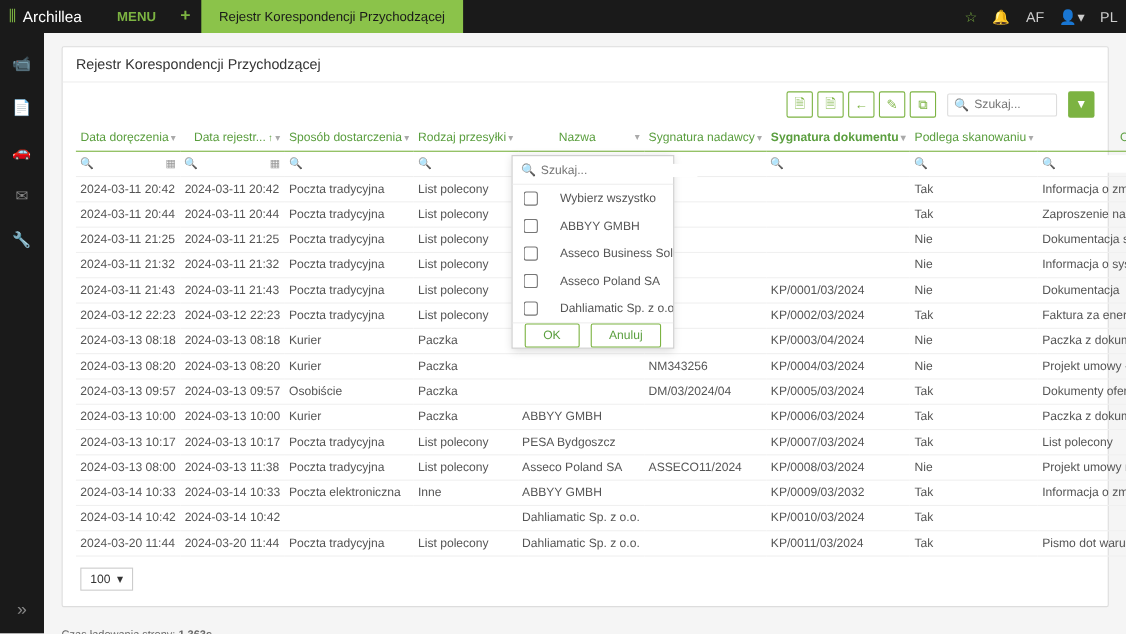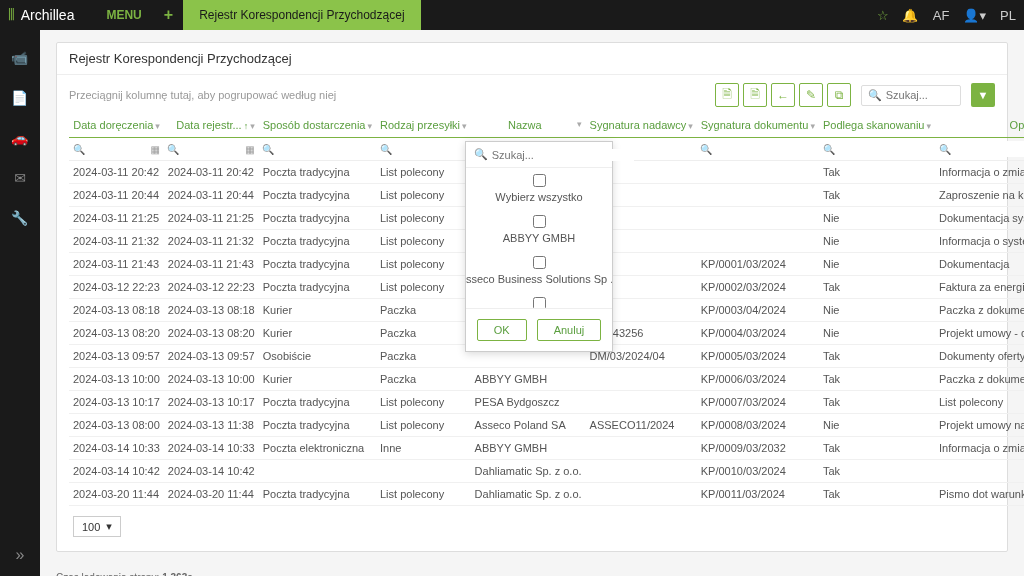--- a/index.html
+++ b/index.html
@@ -50,31 +50,31 @@
 .pager-right .page-input { border: 1px solid #ccc; width: 24px; text-align: center; padding: 2px; }
 .pager-arrow { color: #ccc; cursor: pointer; font-size: 12px; }
 
 .load-time { margin-top: 20px; font-size: 10px; color: #666; }
 .load-time b { font-weight: bold; }
 
 .dropdown-panel { position: absolute; top: 66px; left: 408px; width: 148px; background: #fff; border: 1px solid #ccc; box-shadow: 0 2px 8px rgba(0,0,0,0.15); z-index: 10; }
 .dropdown-search { padding: 6px 8px; border-bottom: 1px solid #eee; display: flex; align-items: center; gap: 4px; }
 .dropdown-search input { border: none; outline: none; font-size: 11px; flex: 1; }
 .dropdown-list { max-height: 140px; overflow: auto; }
-.dropdown-item { padding: 6px 10px; display: flex; align-items: center; gap: 4px; font-size: 11px; color: #555; cursor: pointer; white-space: nowrap; overflow: hidden; text-overflow: ellipsis; flex-direction: column; }
+.dropdown-item { padding: 6px 10px; display: flex; align-items: center; gap: 20px; font-size: 11px; color: #555; cursor: pointer; white-space: nowrap; overflow: hidden; text-overflow: ellipsis; }
 .dropdown-item input[type=checkbox] { cursor: pointer; }
-.dropdown-actions { padding: 10px; display: flex; gap: 10px; justify-content: center; border-top: 1px solid #eee; }
+.dropdown-actions { display: flex; gap: 10px; justify-content: center; border-top: 1px solid #eee; }
 .dropdown-actions button { padding: 4px 16px; border: 1px solid #7cb342; background: #fff; color: #5a9e3e; border-radius: 2px; font-size: 11px; cursor: pointer; }
 
 .col-date { width: 90px; }
 .col-method { width: 105px; }
 .col-type { width: 80px; }
 .col-name { width: 140px; }
 .col-sig1 { width: 95px; }
-.col-sig2 { width: 105px; }
+.col-sig2 { width: 105px; font-weight: bold; }
 .col-scan { width: 100px; }
 .col-desc { min-width: 120px; }
 </style>
 </head>
 <body>
 
 <div class="topbar">
   <div class="logo">
     <span class="logo-icon">⫴</span>
     <span>Archillea</span>
@@ -100,21 +100,20 @@
     <span class="sidebar-icon">🔧</span>
     <span class="sidebar-bottom">»</span>
   </div>
 
   <div class="main">
     <div class="panel">
       <div class="panel-header">Rejestr Korespondencji Przychodzącej</div>
       <div class="panel-body">
 
         <div class="toolbar-row">
-          <span class="group-hint">Przeciągnij kolumnę tutaj, aby pogrupować według niej</span>
           <div class="toolbar-actions">
             <div class="action-btn">🗎</div>
             <div class="action-btn">🗎</div>
             <div class="action-btn">←</div>
             <div class="action-btn">✎</div>
             <div class="action-btn">⧉</div>
             <div class="search-box">
               <span>🔍</span>
               <input placeholder="Szukaj..." style="">
             </div>

